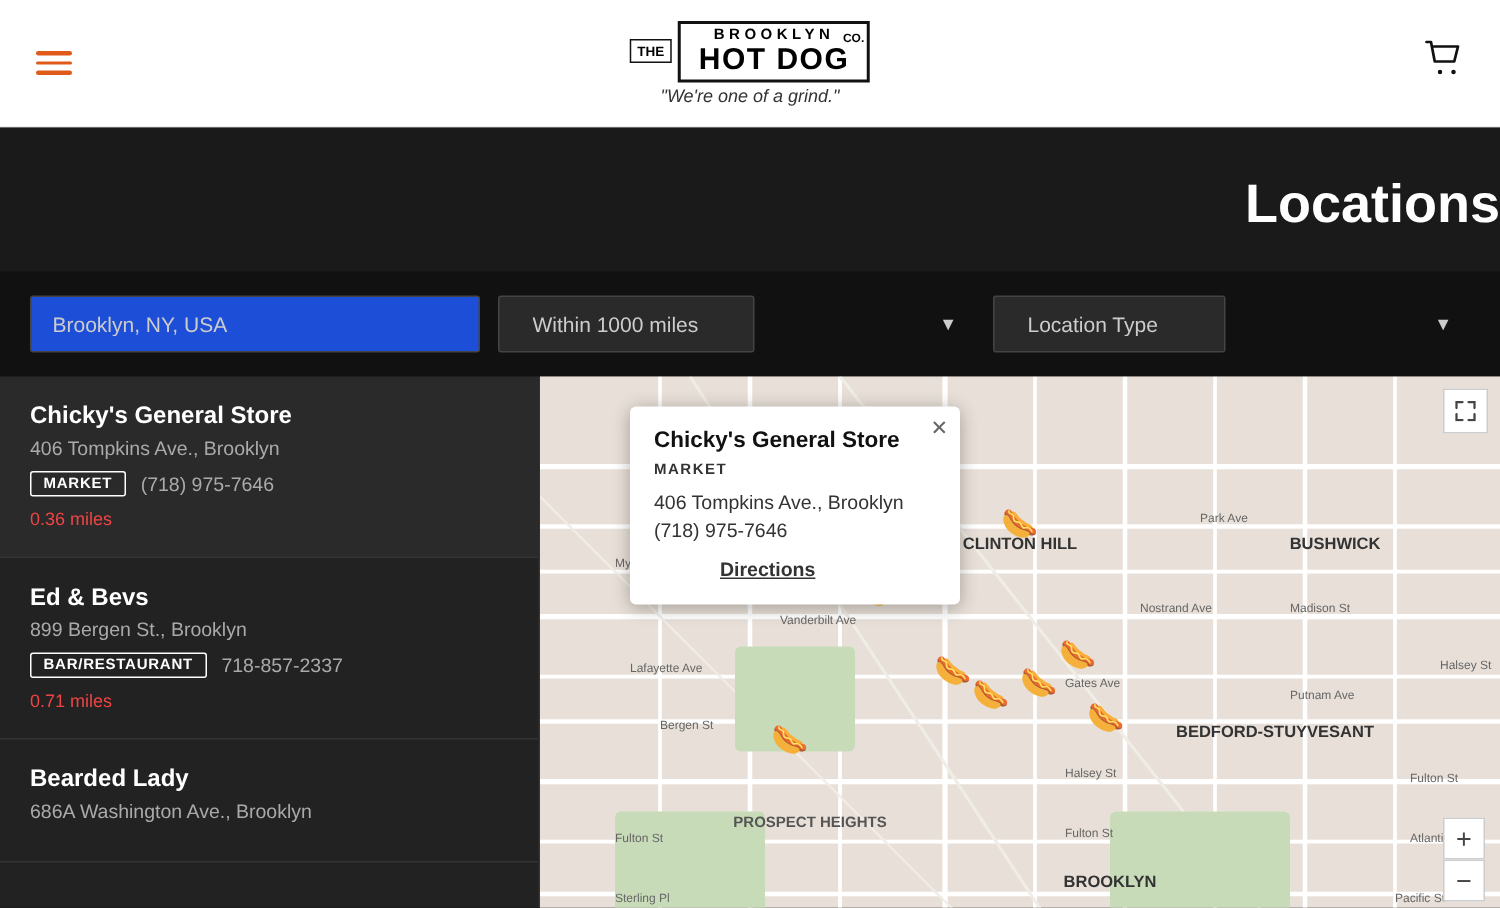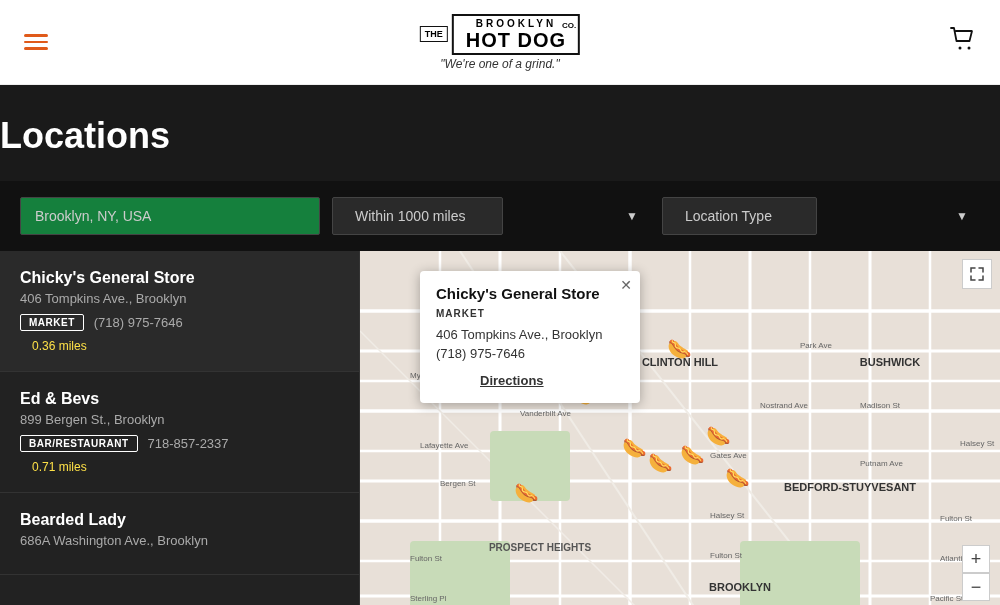--- a/index.html
+++ b/index.html
@@ -37,39 +37,39 @@
     }
     .cart-icon {
       font-size: 22px;
       cursor: pointer;
       color: #111;
     }
 
     
     .locations-title-section {
       background: #1a1a1a;
-      text-align: left;
+      text-align: right;
       padding: 30px 0 24px;
     }
     .locations-title {
       color: #fff;
       font-size: 36px;
       font-weight: 700;
     }
 
     
     .search-bar {
       background: #111;
       padding: 16px 20px;
       display: flex;
       gap: 12px;
       align-items: center;
     }
     .search-input {
-      background: #15803d;
+      background: #1d4ed8;
       border: 1px solid #444;
       color: #ccc;
       padding: 10px 14px;
       font-size: 14px;
       flex: 0 0 300px;
       border-radius: 2px;
       outline: none;
     }
     .search-select {
       background: #2a2a2a;
@@ -142,24 +142,23 @@
       padding: 2px 8px;
       border-radius: 2px;
       text-transform: uppercase;
       letter-spacing: 0.5px;
     }
     .location-phone {
       color: #aaa;
       font-size: 13px;
     }
     .location-distance {
-      color: #fde047;
+      color: #ef4444;
       font-size: 12px;
       margin-top: 8px;
-      margin-left: 12px;
     }
 
     
     .map-area {
       flex: 1;
       position: relative;
       background: #e8e0d8;
       overflow: hidden;
     }
 

